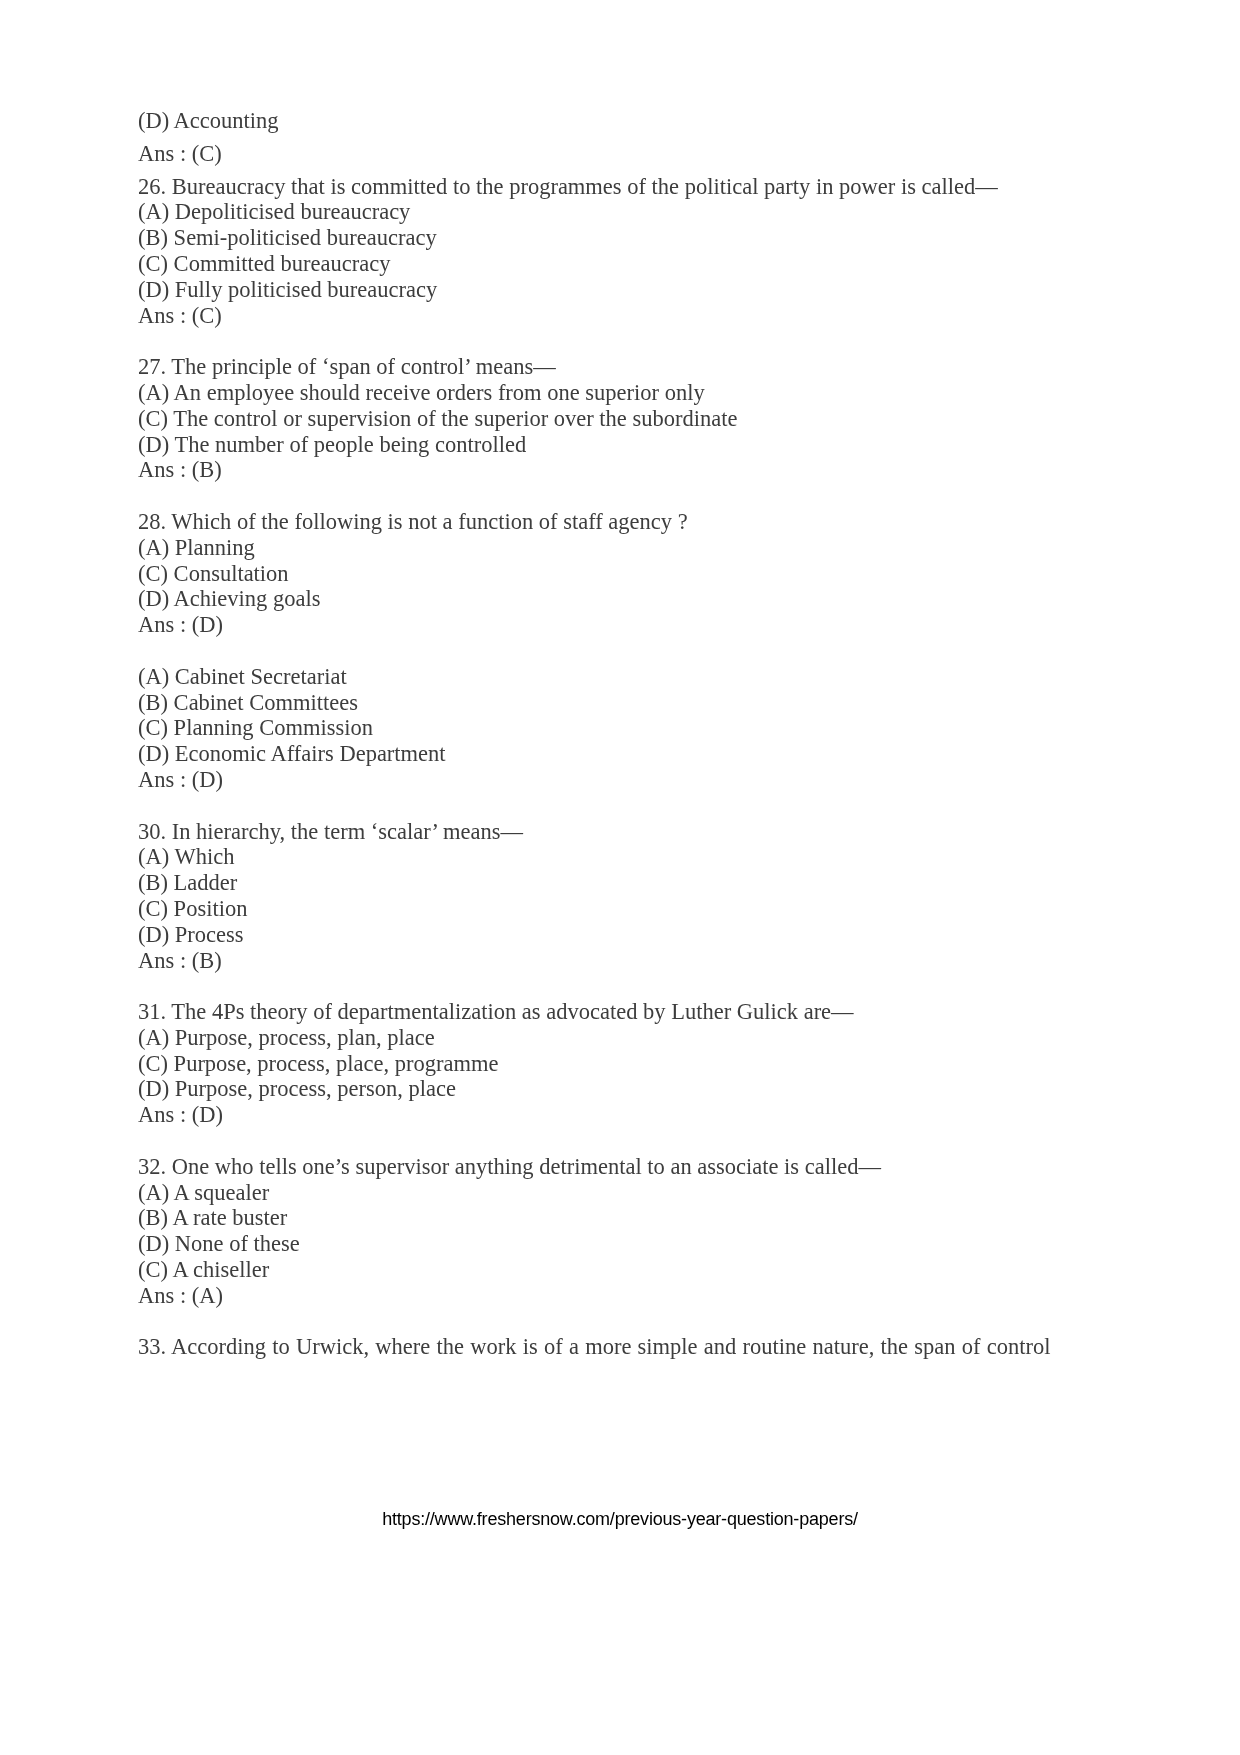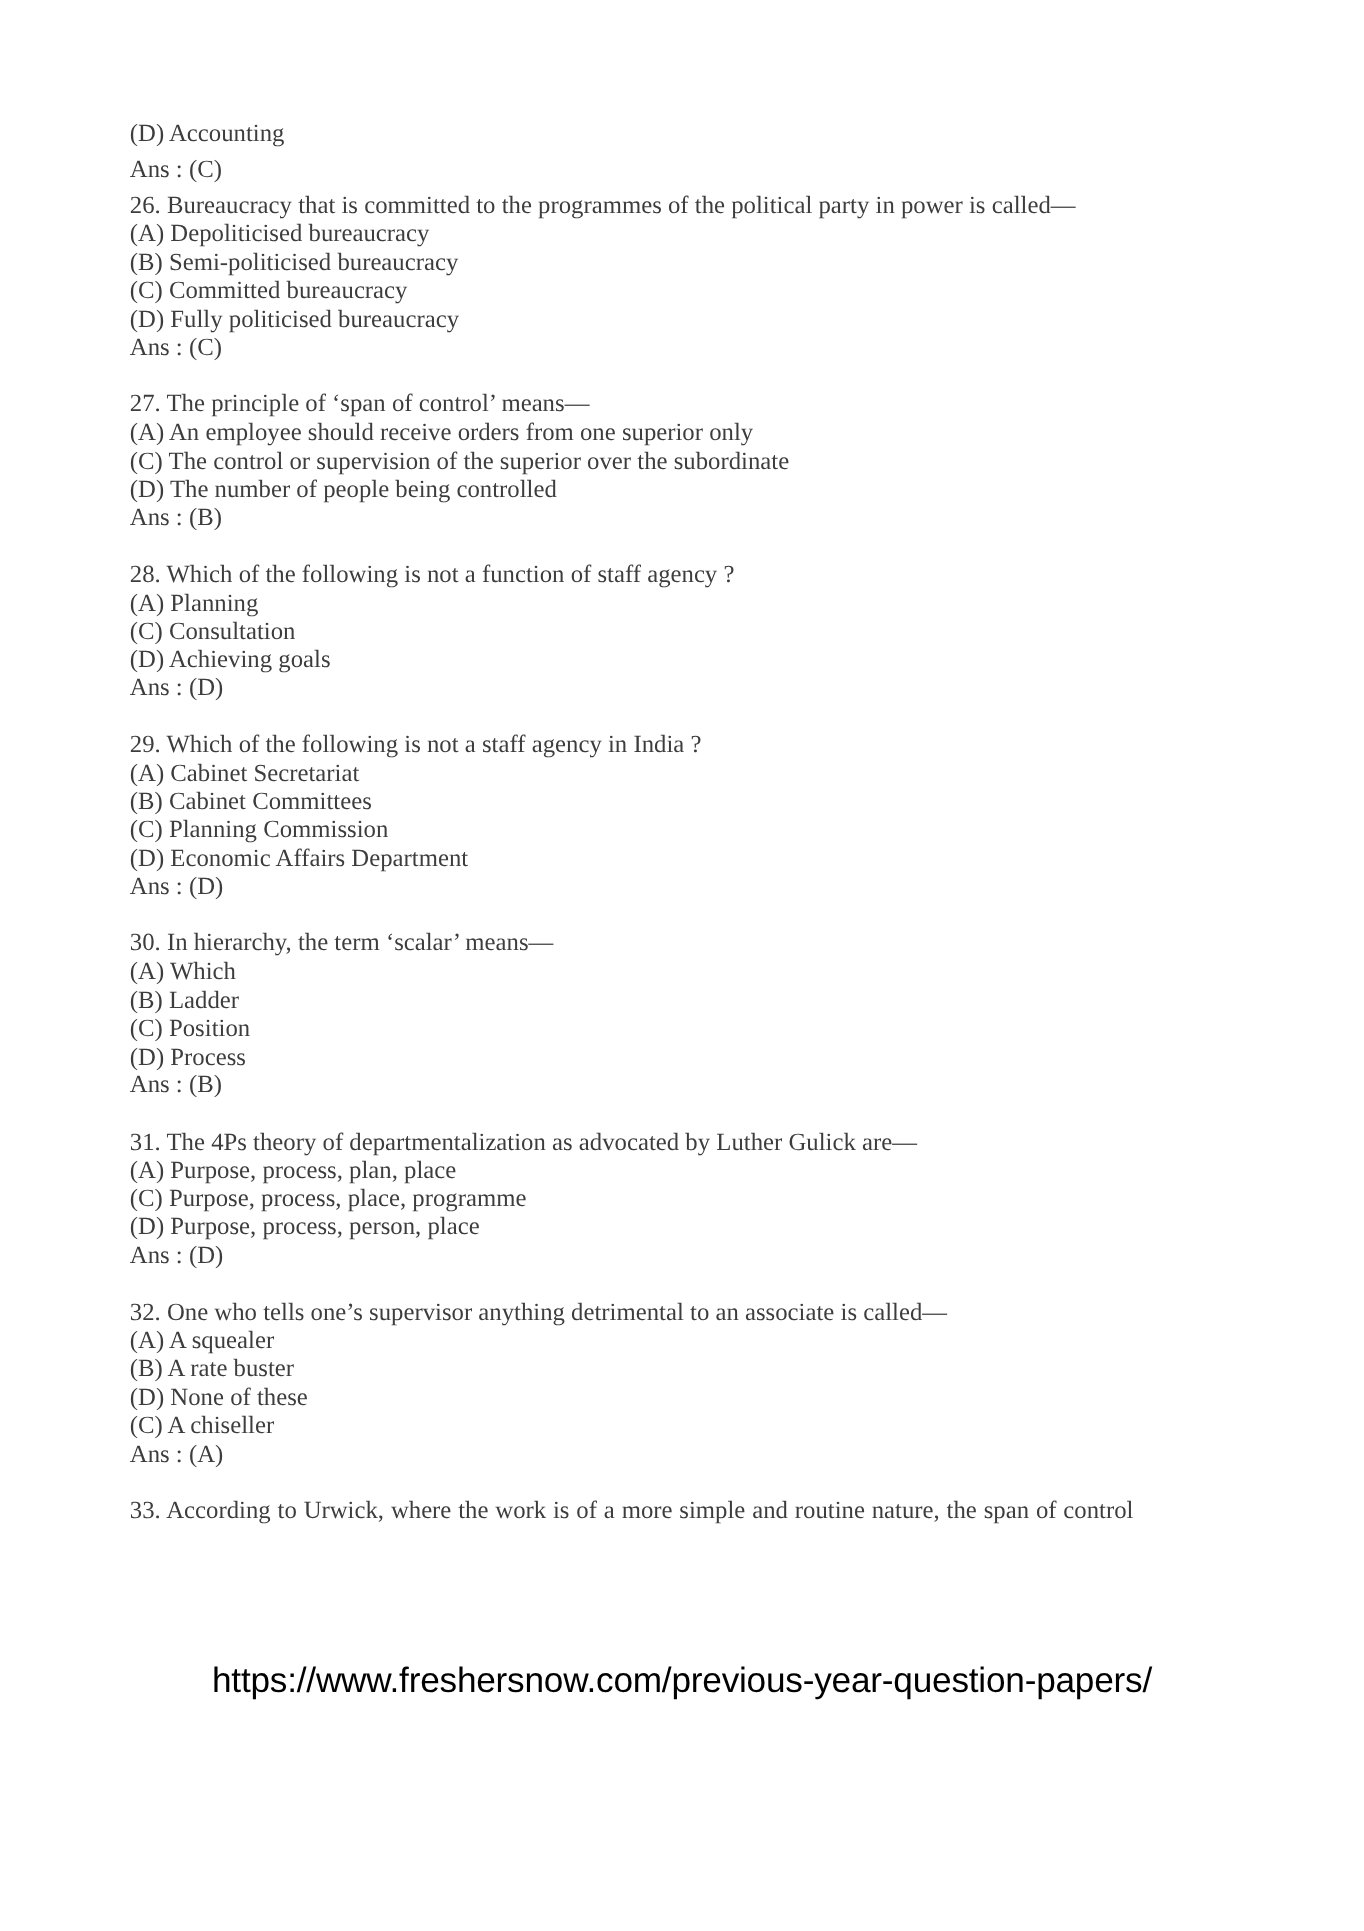--- a/index.html
+++ b/index.html
@@ -3,27 +3,27 @@
 <meta charset="utf-8">
 <style>
   html, body { margin: 0; padding: 0; background: #ffffff; }
   body { width: 1240px; height: 1755px; position: relative; overflow: hidden; }
   .page { position: absolute; left: 0; top: 0; width: 1240px; height: 1755px; background: #fff; }
   .content {
     position: absolute; left: 118px; top: 108px; width: 1010px;
     font-family: "Liberation Serif", serif;
     font-size: 22.5px; color: #3d3d3d; line-height: 25.8px;
   }
-  .line { white-space: nowrap; height: 25.8px; }
+  .line { white-space: nowrap; height: 25.8px; margin-left: 20px; }
   .gap-small { height: 7px; }
   .gap-big { height: 25.8px; }
   .q-block { }
   .footer-url {
     position: absolute; left: 0; width: 1240px; top: 1509px; text-align: center;
-    font-family: "Liberation Sans", sans-serif; font-size: 32px; color: #000;
+    font-family: "Liberation Sans", sans-serif; font-size: 18px; color: #000;
     letter-spacing: -0.2px;
   }
   .justify { white-space: nowrap; word-spacing: 0.6px; }
 </style>
 </head>
 <body>
 
 <div class="page">
   <div class="content">
 
@@ -56,21 +56,20 @@
     <div class="q-block">
       <div class="line">28. Which of the following is not a function of staff agency ?</div>
       <div class="line">(A) Planning</div>
       <div class="line">(C) Consultation</div>
       <div class="line">(D) Achieving goals</div>
       <div class="line">Ans : (D)</div>
     </div>
     <div class="gap-big"></div>
 
     <div class="q-block">
-      <div class="line">29. Which of the following is not a staff agency in India ?</div>
       <div class="line">(A) Cabinet Secretariat</div>
       <div class="line">(B) Cabinet Committees</div>
       <div class="line">(C) Planning Commission</div>
       <div class="line">(D) Economic Affairs Department</div>
       <div class="line">Ans : (D)</div>
     </div>
     <div class="gap-big"></div>
 
     <div class="q-block">
       <div class="line">30. In hierarchy, the term ‘scalar’ means—</div>

